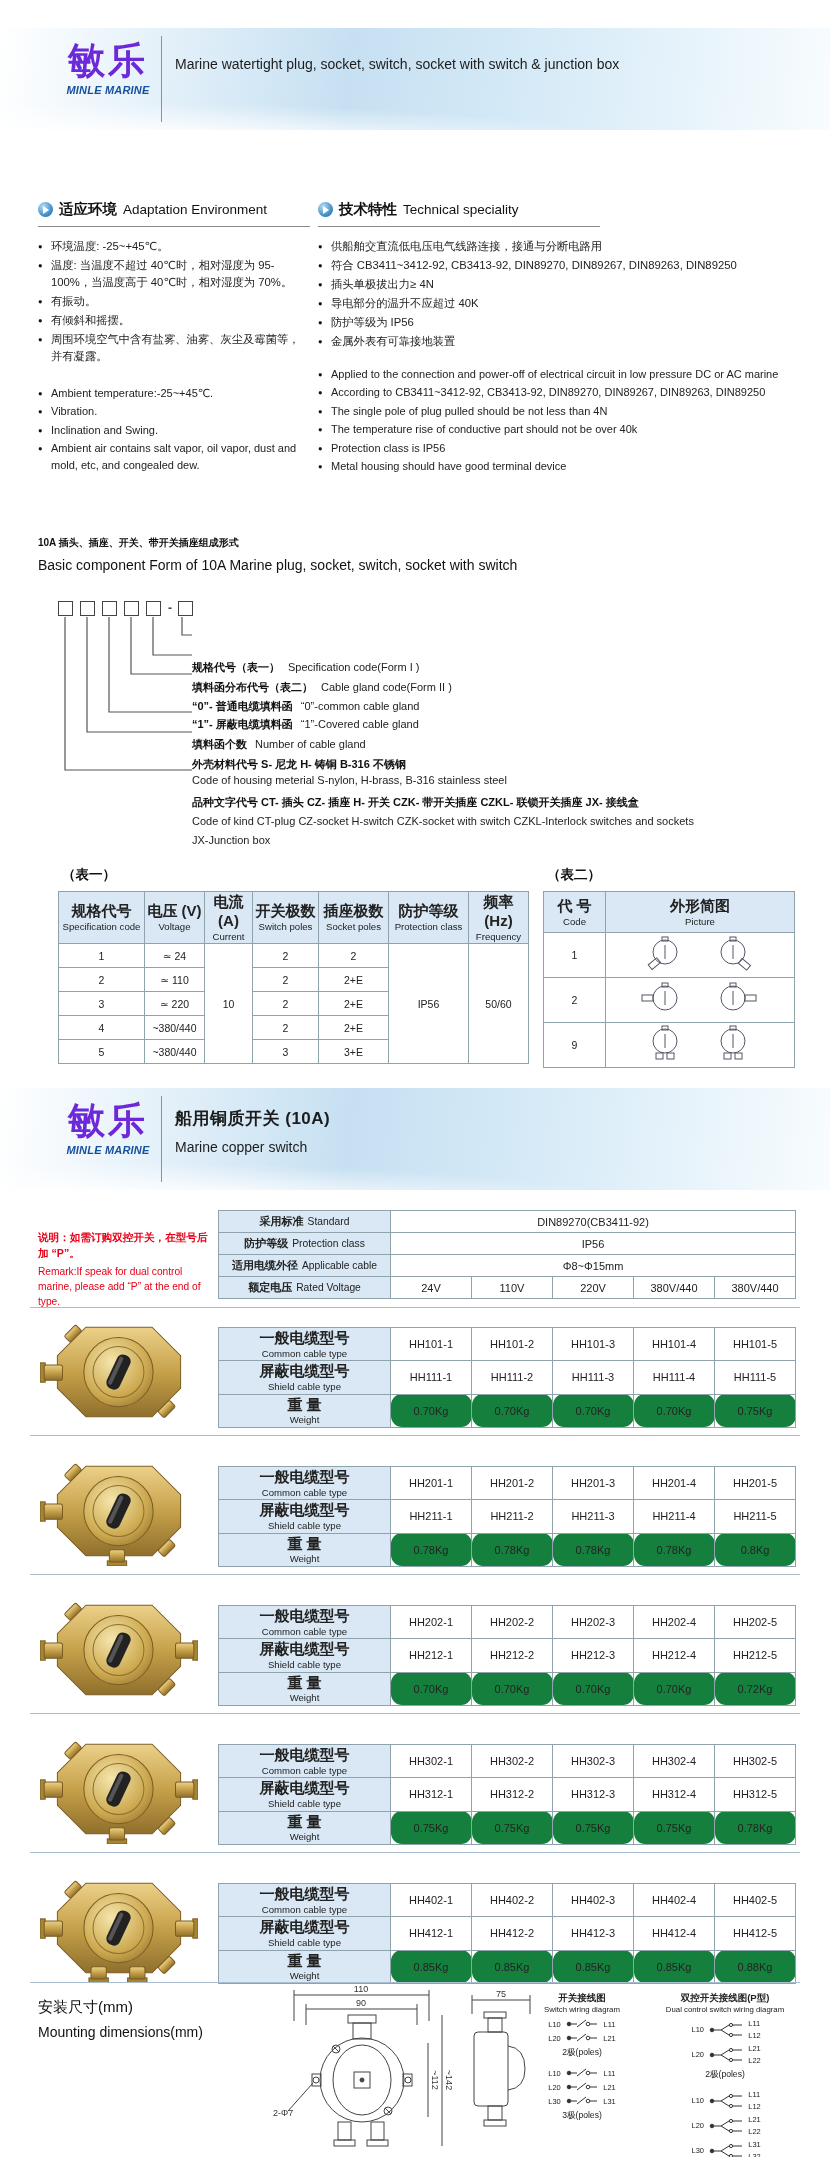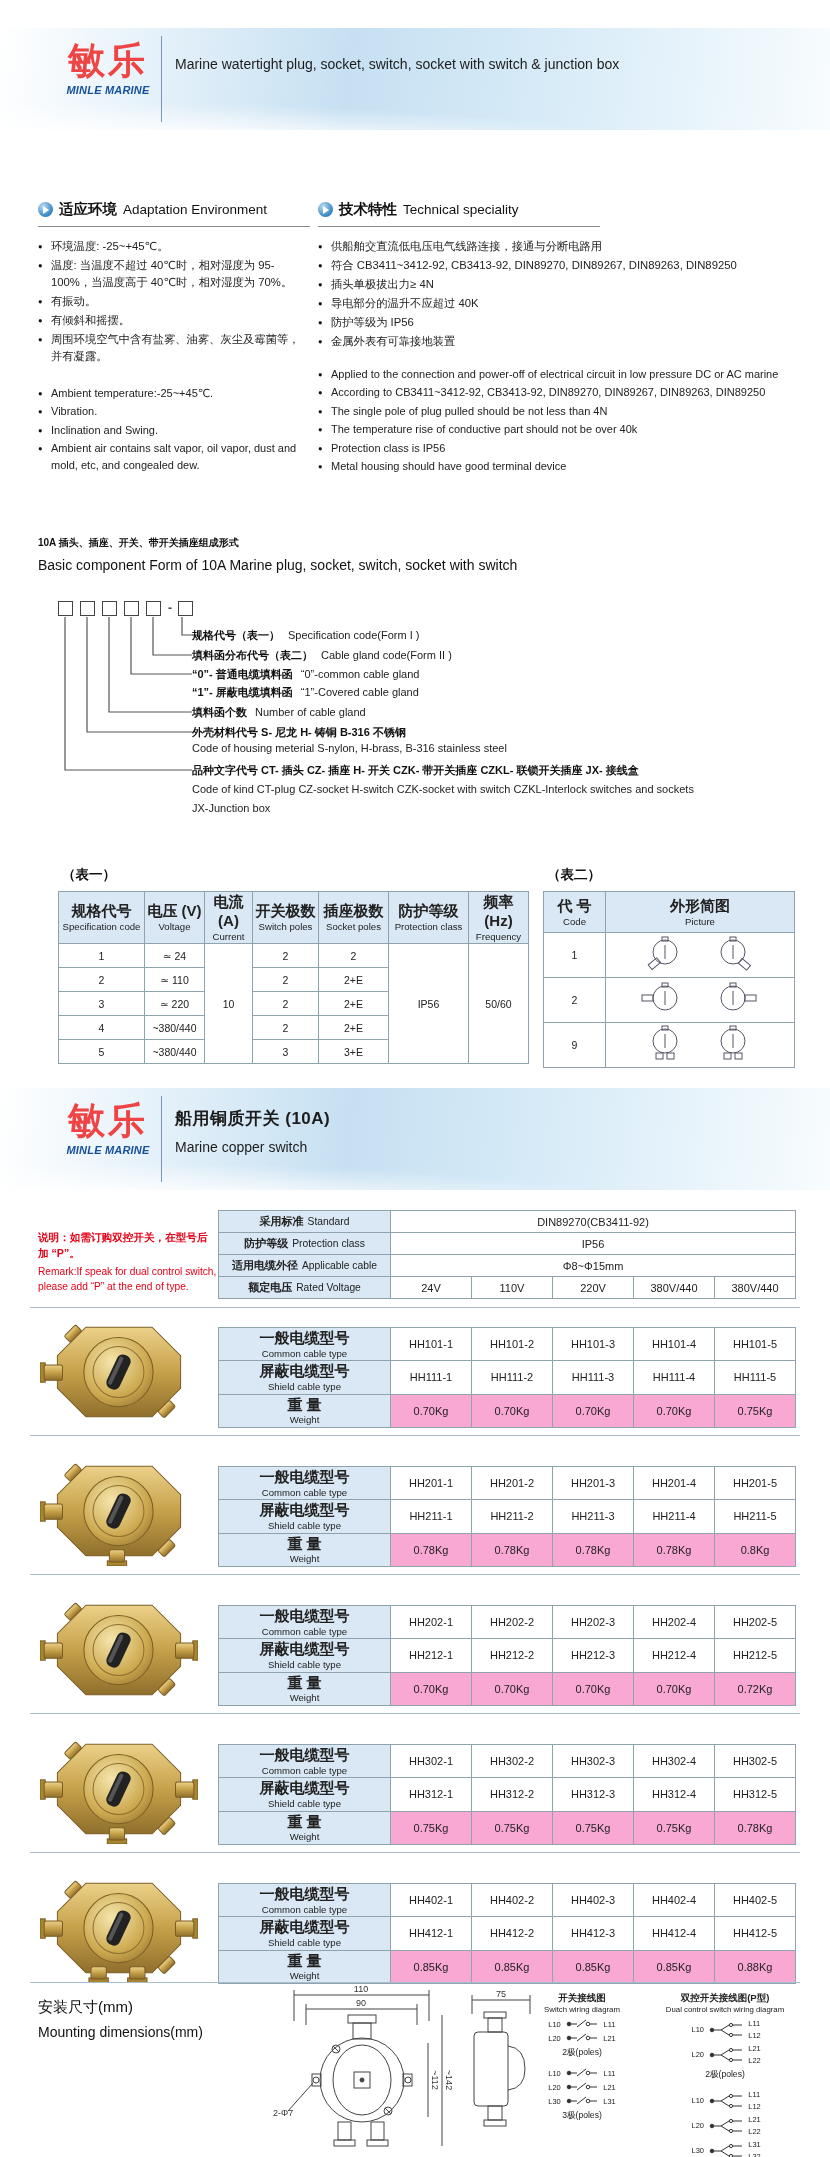--- a/index.html
+++ b/index.html
@@ -7,21 +7,21 @@
         font-family:"Liberation Sans","DejaVu Sans",sans-serif;color:#222;}
   .abs{position:absolute;}
 
   
   .band{position:absolute;left:0;width:100%;height:102px;
         background:linear-gradient(96deg,#ffffff 0%,#eaf4fb 15%,#c6e0f2 42%,#d9ecf8 68%,#f8fcfe 100%);}
   .band::after{content:"";position:absolute;inset:0;
         background:radial-gradient(120% 95% at 12% 130%,rgba(255,255,255,.95) 28%,rgba(255,255,255,0) 60%),
                    radial-gradient(140% 80% at 92% -45%,rgba(255,255,255,.85) 18%,rgba(255,255,255,0) 55%);}
   .logo{position:absolute;width:112px;text-align:center;z-index:2;}
-  .logo-cn{font-size:37px;font-weight:bold;color:#ef4444;letter-spacing:3px;line-height:1;font-family:Liberation Serif, serif;}
+  .logo-cn{font-size:37px;font-weight:bold;color:#6d28d9;letter-spacing:3px;line-height:1;font-family:Liberation Serif, serif;}
   .logo-en{font-size:11px;font-weight:bold;color:#15509c;margin-top:5px;letter-spacing:.2px;white-space:nowrap;font-style:italic;}
   .vdiv{position:absolute;width:1px;background:#7d95b5;z-index:2;}
   .htitles{position:absolute;z-index:2;}
   .ht-cn{font-size:17px;font-weight:bold;color:#1c1c1c;letter-spacing:.5px;}
   .ht-en{font-size:14px;color:#1c1c1c;margin-top:9px;}
 
   
   .col{position:absolute;}
   .sec-head{display:flex;align-items:center;gap:6px;border-bottom:1px solid #8a8a8a;padding-bottom:7px;}
   .sec-icon{width:15px;height:15px;border-radius:50%;flex:0 0 15px;position:relative;
@@ -39,21 +39,21 @@
   .ct-cn{font-size:10px;font-weight:bold;color:#111;}
   .ct-en{font-size:14px;color:#111;margin-top:7px;}
 
   
   .diagram{position:absolute;width:740px;height:222px;}
   .dboxes{position:absolute;left:0;top:0;display:flex;align-items:center;}
   .dbox{width:13px;height:13px;border:1.5px solid #444;margin-right:7px;}
   .ddash{font-weight:bold;color:#444;margin:0 6px 0 0;font-size:12px;line-height:13px;}
   .dlines{position:absolute;left:0;top:0;}
   .dlines polyline{fill:none;stroke:#555;stroke-width:1.2;}
-  .dlabel{position:absolute;left:134px;font-size:11px;white-space:nowrap;color:#222;}
+  .dlabel{position:absolute;left:134px;font-size:11px;white-space:nowrap;color:#222;margin-top:32px;}
   .dlabel b{font-weight:bold;color:#111;}
   .dlabel .den{margin-left:8px;}
 
   
   .tlabel{position:absolute;font-size:13.5px;font-weight:bold;color:#111;}
   .stable{position:absolute;border-collapse:collapse;table-layout:fixed;background:#fff;}
   .stable th,.stable td{border:1px solid #8fa3ad;text-align:center;vertical-align:middle;
         padding:1px 2px;font-weight:normal;font-size:10.5px;color:#222;}
   .hcell{background:#d9e8f4;}
   .hcn{display:block;font-size:15px;font-weight:bold;color:#222;line-height:1.25;}
@@ -64,21 +64,21 @@
   .form2 tbody td{height:42px;}
   .picline{stroke:#556;fill:none;stroke-width:1;}
 
   .labcell{background:#d9e8f4;text-align:left;padding-left:7px;}
   .lcn{font-weight:bold;font-size:11px;}
   .len{font-size:10.3px;margin-left:4px;}
   .std tr{height:22px;}
   .std td{font-size:11px;}
   .ptab tbody tr{height:28px;}
   .ptab td{font-size:11px;}
-  .wtr td{background:#f9a8d4;}
+  .wtr td{background:#15803d;border-radius:11px;}
 
   .photo{position:absolute;width:158px;height:112px;}
   .hdiv{position:absolute;left:30px;right:30px;height:1px;background:#a9bdd0;}
 
   .remark{position:absolute;color:#e60016;line-height:1.5;}
   .rm-cn{font-size:10.6px;font-weight:bold;margin-bottom:2px;}
   .rm-en{font-size:10.2px;}
 
   
   .mtitle-cn{font-size:15px;color:#111;}
@@ -392,21 +392,21 @@
     <div class="logo-en">MINLE MARINE</div>
   </div>
   <div class="vdiv" style="left:161px;top:1096px;height:86px"></div>
   <div class="htitles" style="left:175px;top:1107px">
     <div class="ht-cn">船用铜质开关 (10A)</div>
     <div class="ht-en">Marine copper switch</div>
   </div>
 
   <div class="remark" style="left:38px;top:1230px;width:180px">
     <div class="rm-cn">说明：如需订购双控开关，在型号后加 “P”。</div>
-    <div class="rm-en">Remark:If speak for dual control switch, please add “P” at the end of type.</div>
+    <div class="rm-en">Remark:If speak for dual control marine, please add “P” at the end of type.</div>
   </div>
 
   <table class="stable std" style="left:218px;top:1210px;width:577px">
     <colgroup>
         <col style="width:172px">
         <col style="width:81px">
         <col style="width:81px">
         <col style="width:81px">
         <col style="width:81px">
         <col style="width:81px">

